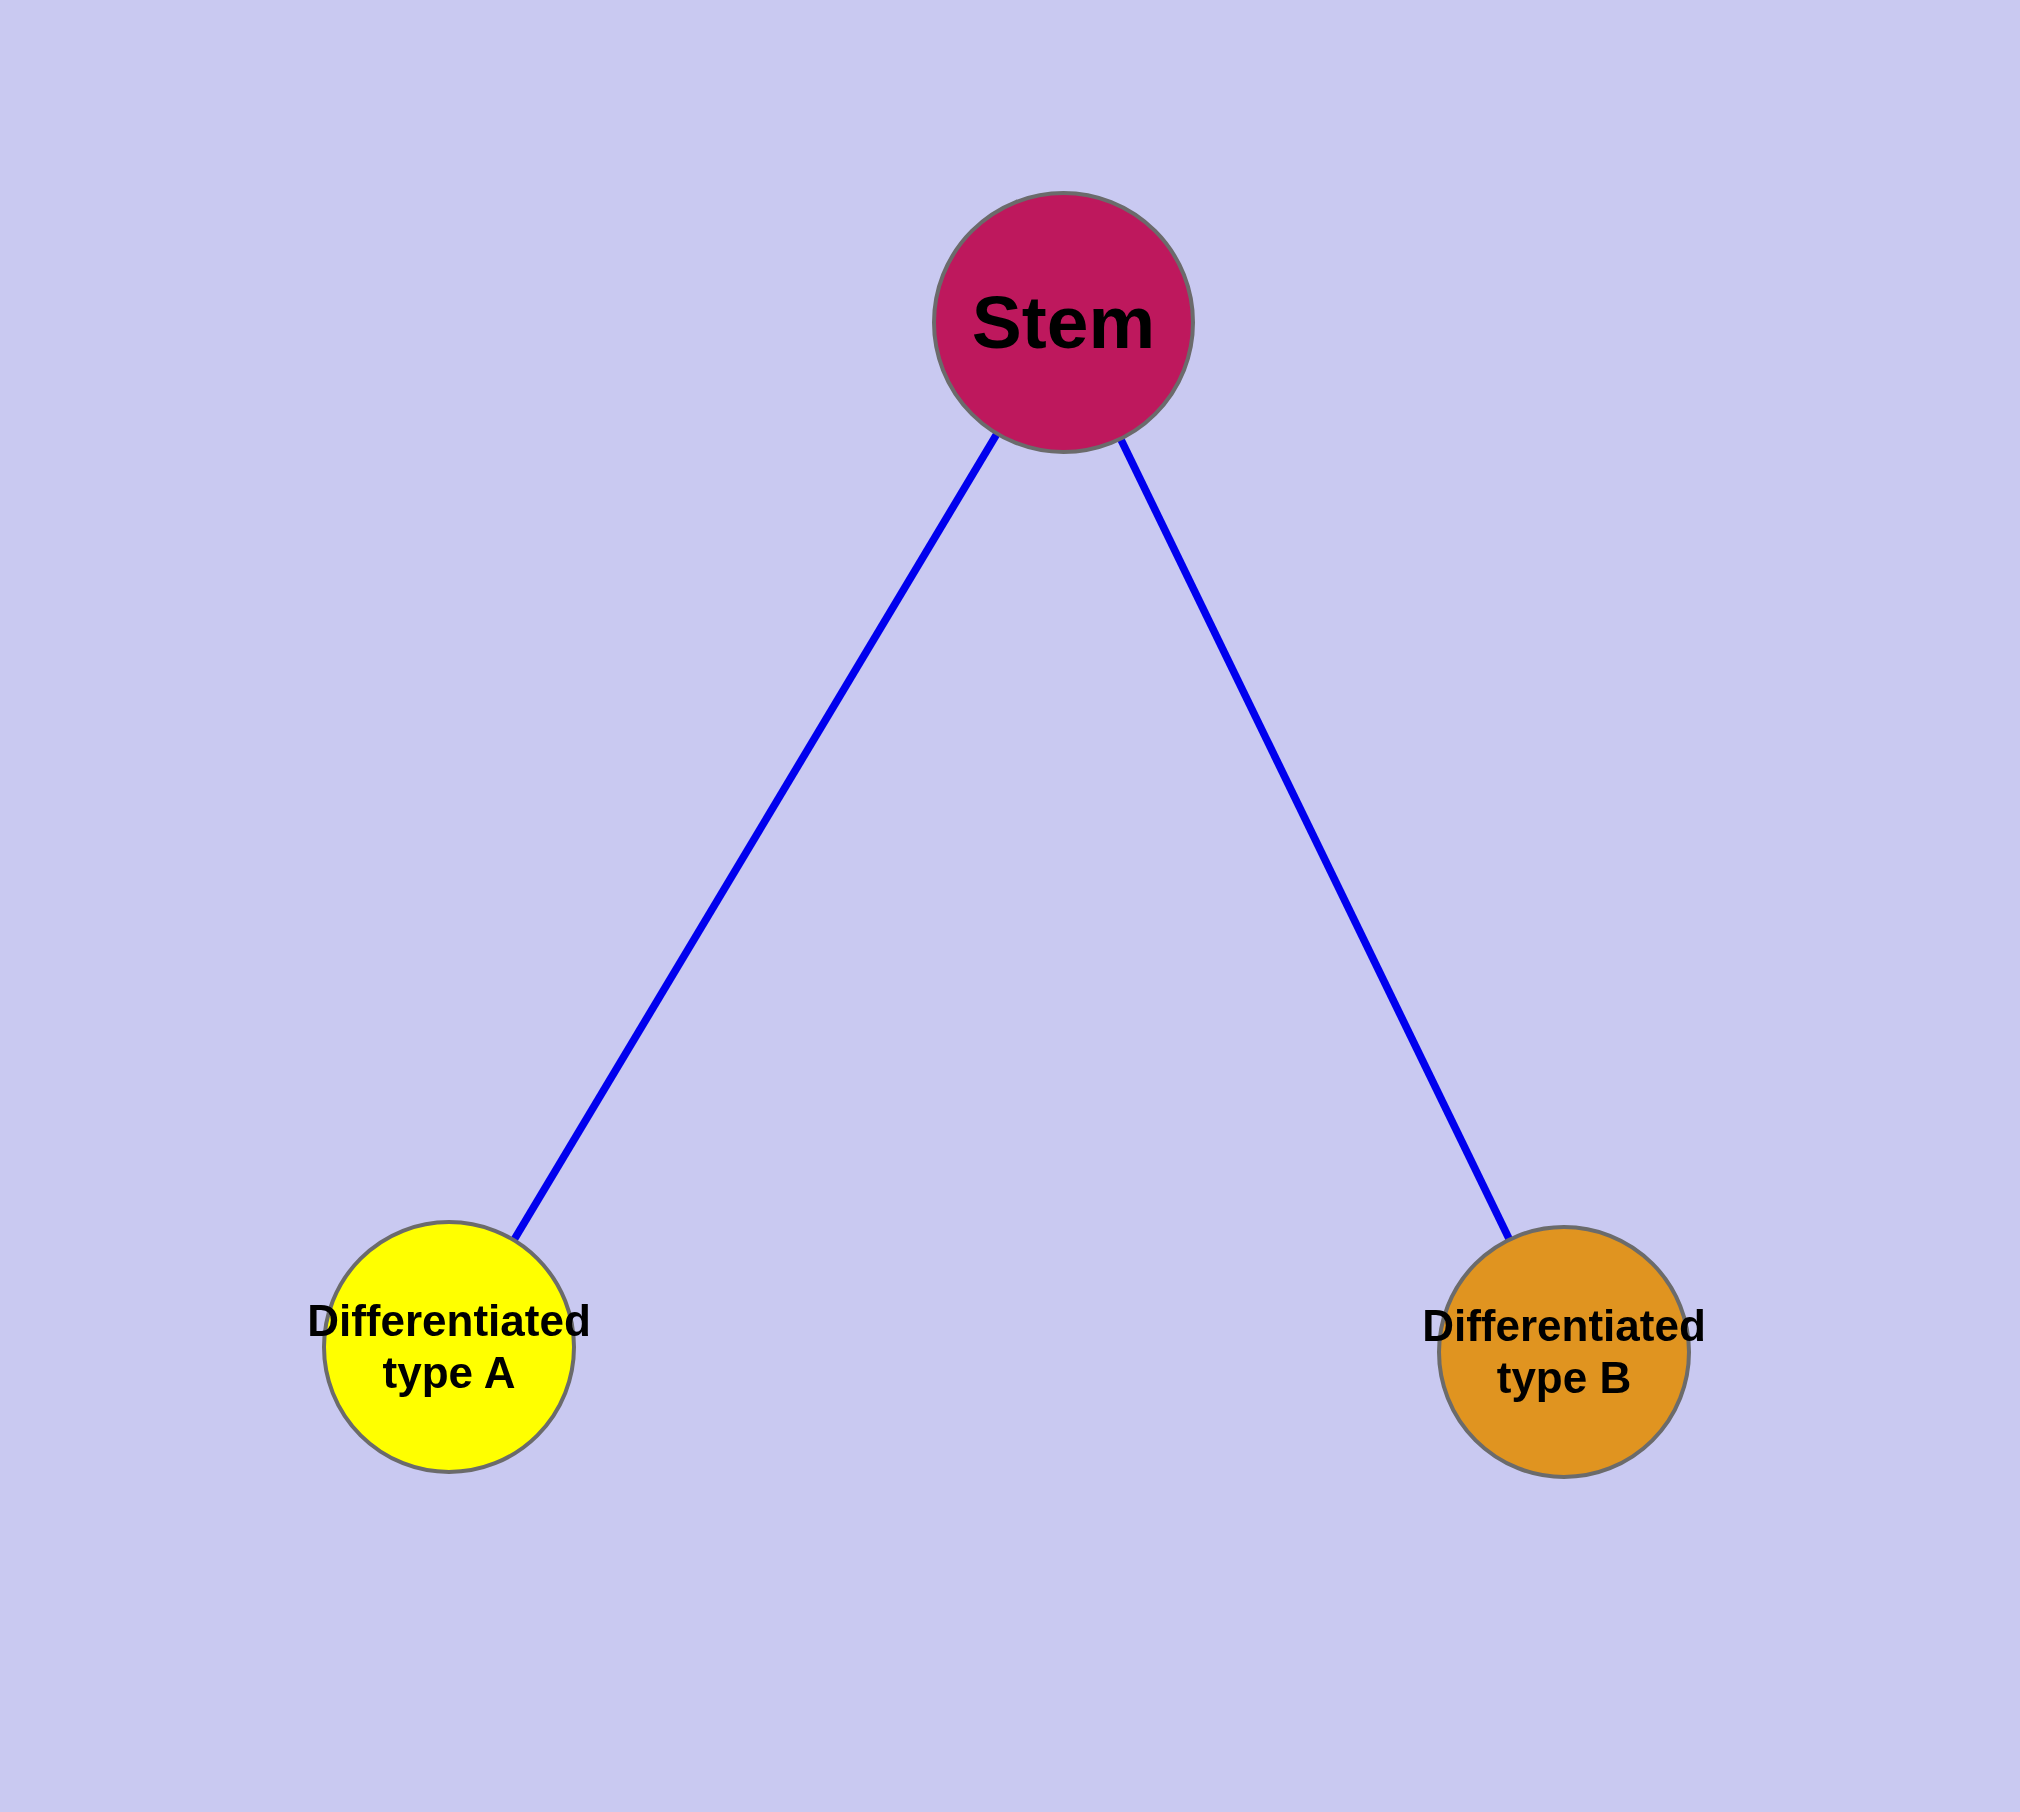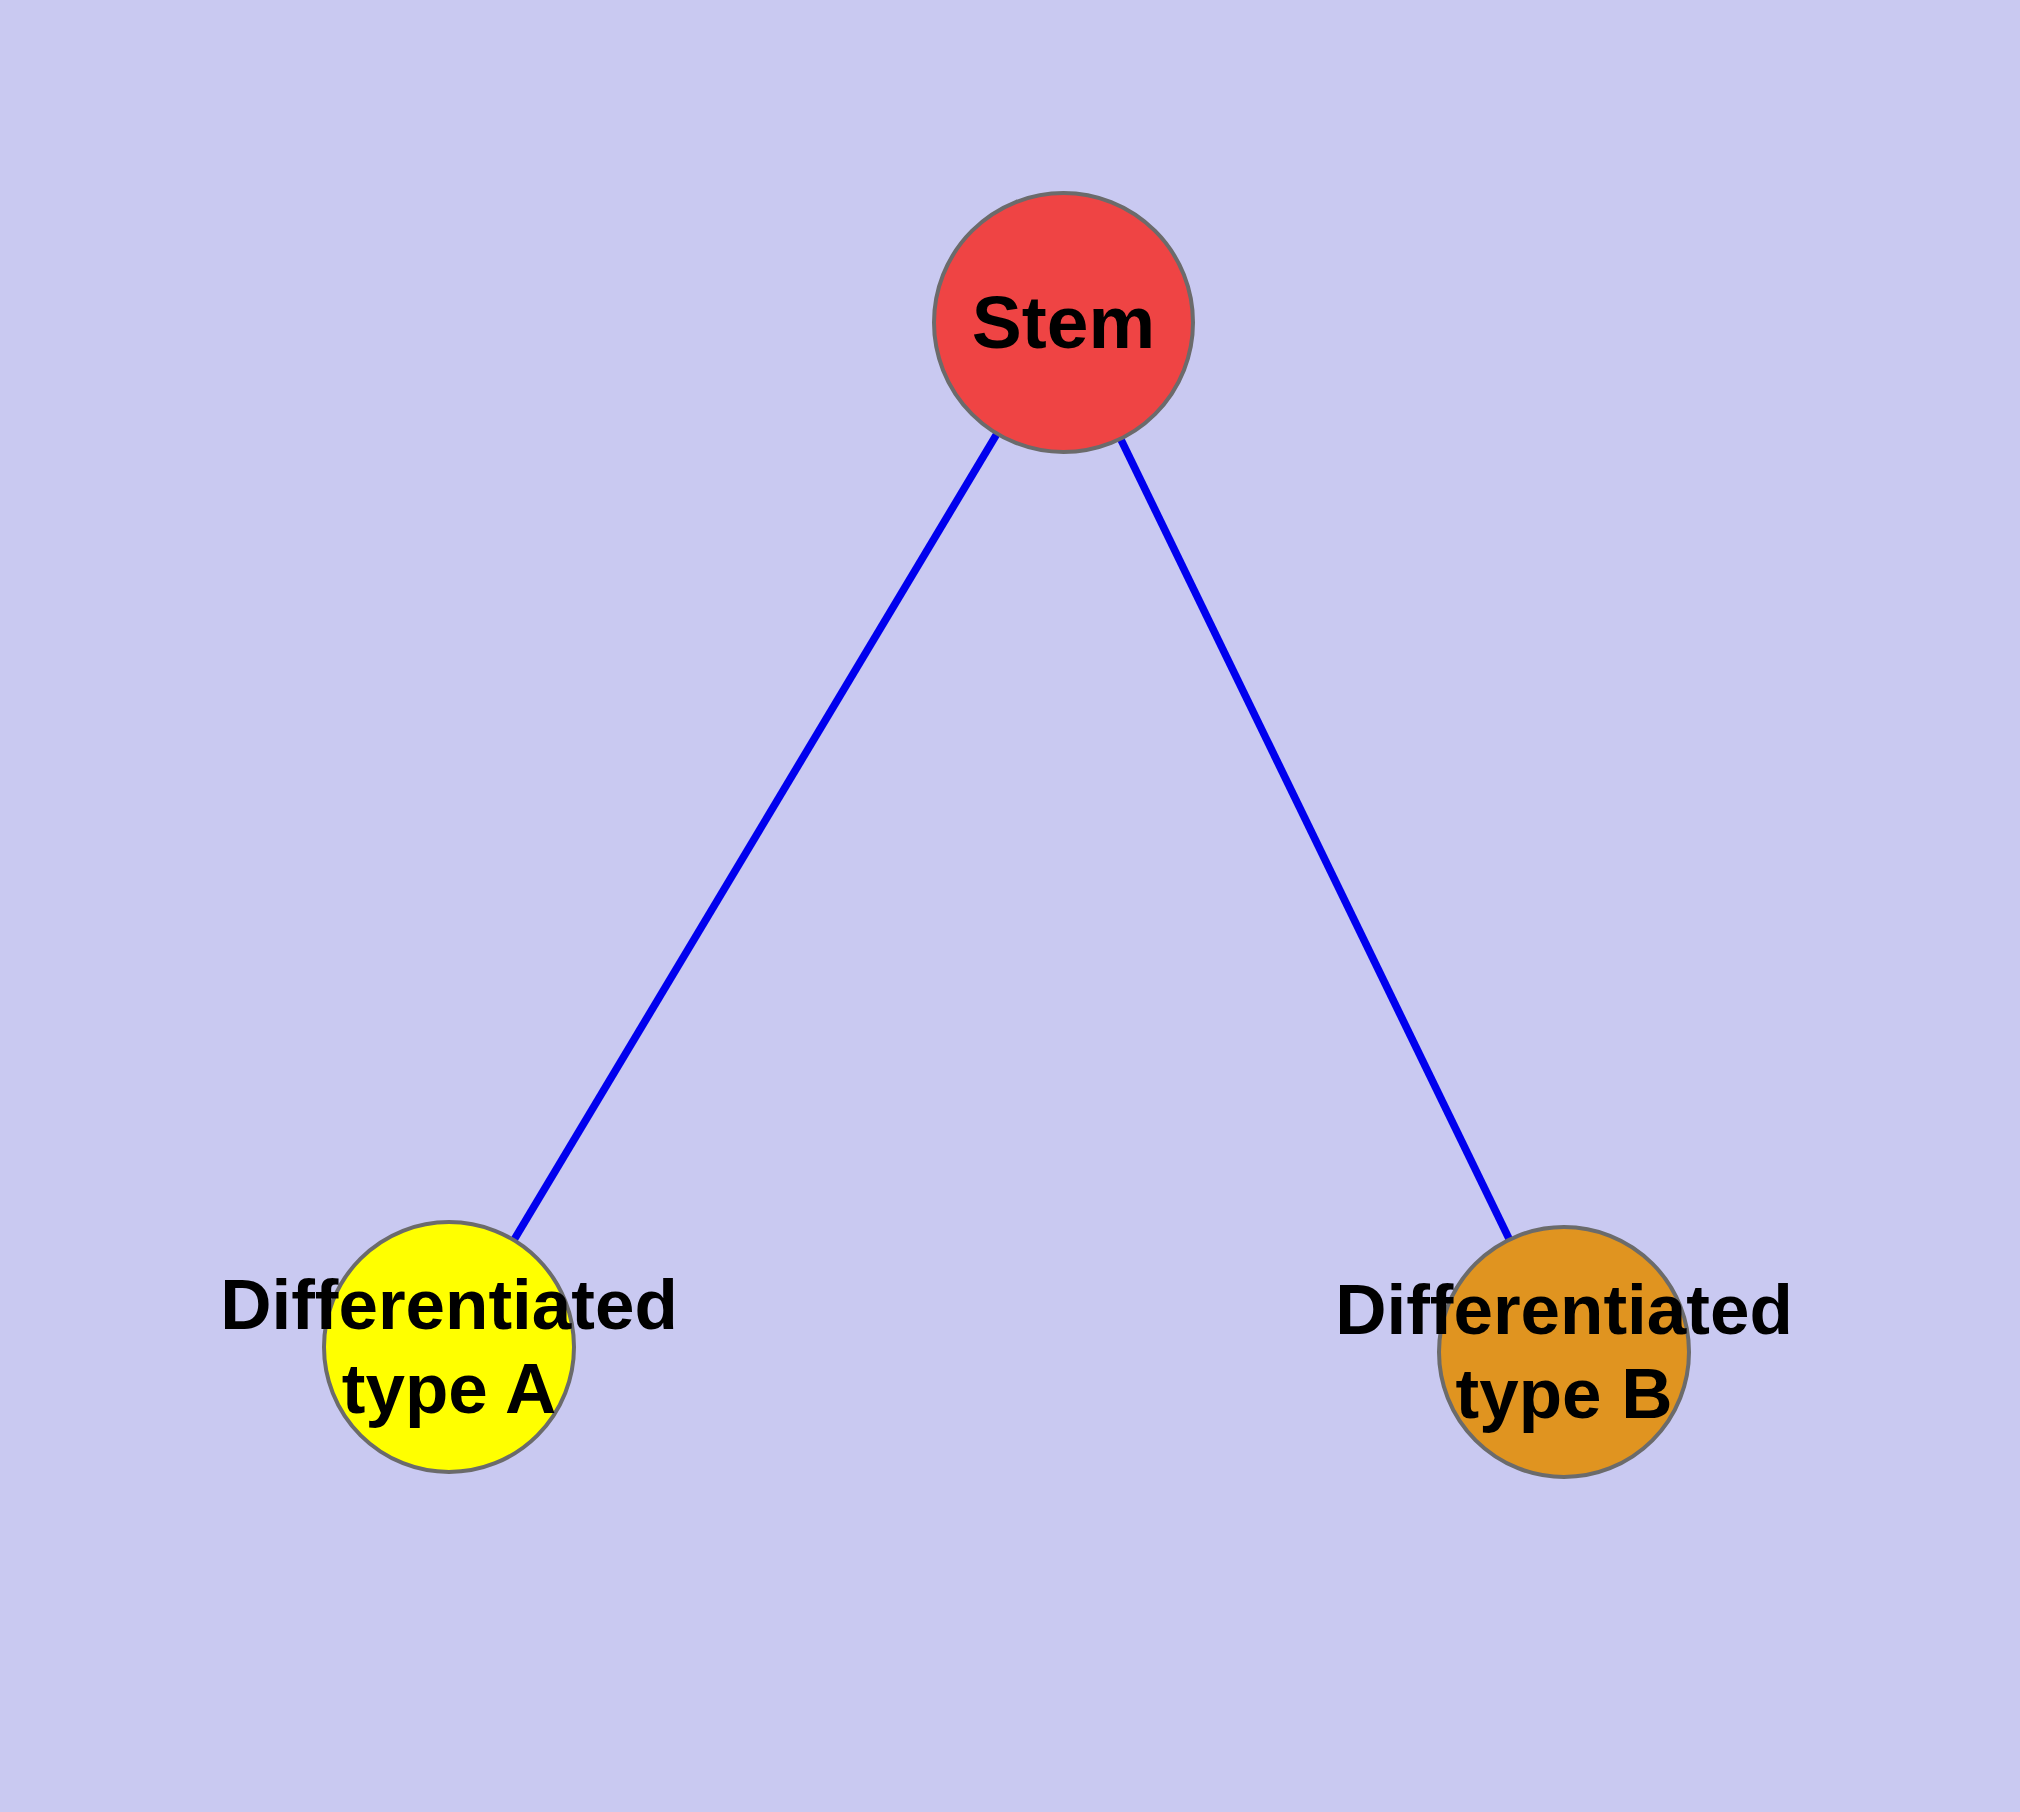--- a/index.html
+++ b/index.html
@@ -62,34 +62,34 @@
     height: 254px;
   }
   .node-type-b {
     left: 1437px;
     top: 1225px;
     width: 254px;
     height: 254px;
   }
   .node-type-a .label,
   .node-type-b .label {
-    font-size: 71px;
+    font-size: 44px;
   }
 </style>
 </head>
 <body>
 
 <div class="canvas" style="background-color: rgb(201, 201, 241);">
 
   <svg class="edges" viewBox="0 0 2384 2138" xmlns="http://www.w3.org/2000/svg">
     <line x1="1255" y1="380" x2="530" y2="1590" stroke="#0000ee"></line>
     <line x1="1255" y1="380" x2="1845" y2="1595" stroke="#0000ee"></line>
   </svg>
 
-  <div class="node node-stem" style="background-color: #ef4444;">
+  <div class="node node-stem" style="background-color: #be185d;">
     <span class="label">Stem</span>
   </div>
 
   <div class="node node-type-a" style="background-color: rgb(255, 255, 0);">
     <span class="label">Differentiated
 type A</span>
   </div>
 
   <div class="node node-type-b" style="background-color: rgb(224, 148, 32);">
     <span class="label">Differentiated

